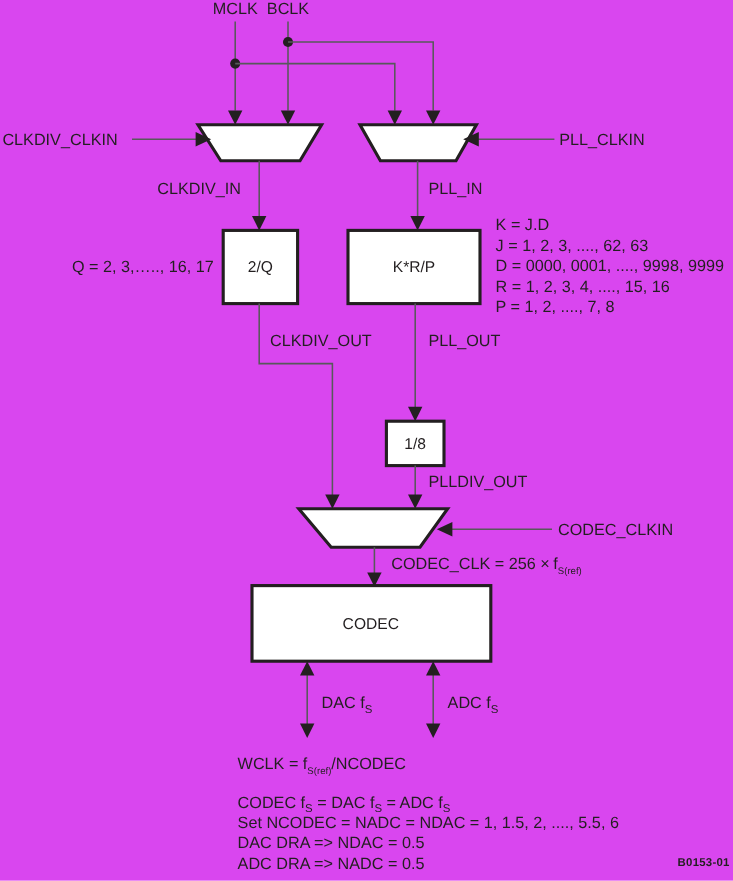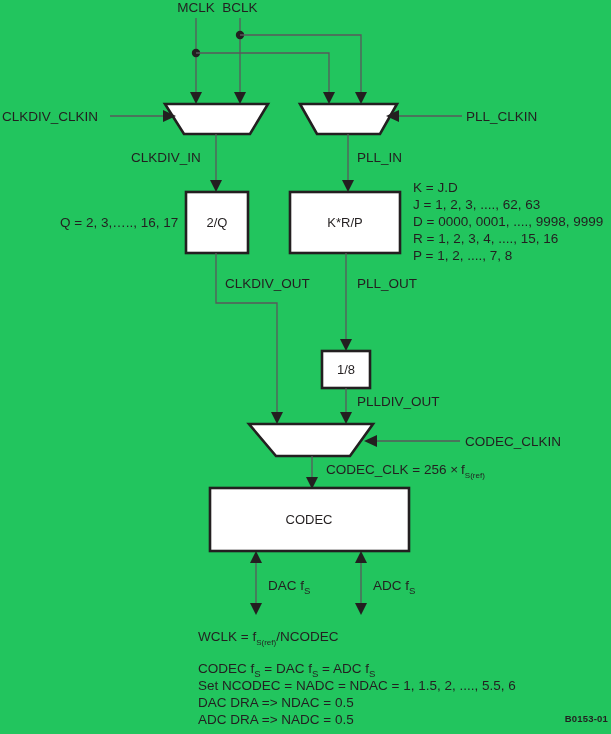--- a/index.html
+++ b/index.html
@@ -4,21 +4,21 @@
 <style>
   html, body {
     margin: 0;
     padding: 0;
     background: #ffffff;
   }
   #canvas {
     position: relative;
     width: 611px;
     height: 734px;
-    background: #22c55e;
+    background: #d946ef;
     font-family: "Liberation Sans", sans-serif;
     overflow: hidden;
   }
   svg.diagram {
     position: absolute;
     left: 0;
     top: 0;
     width: 611px;
     height: 734px;
   }

